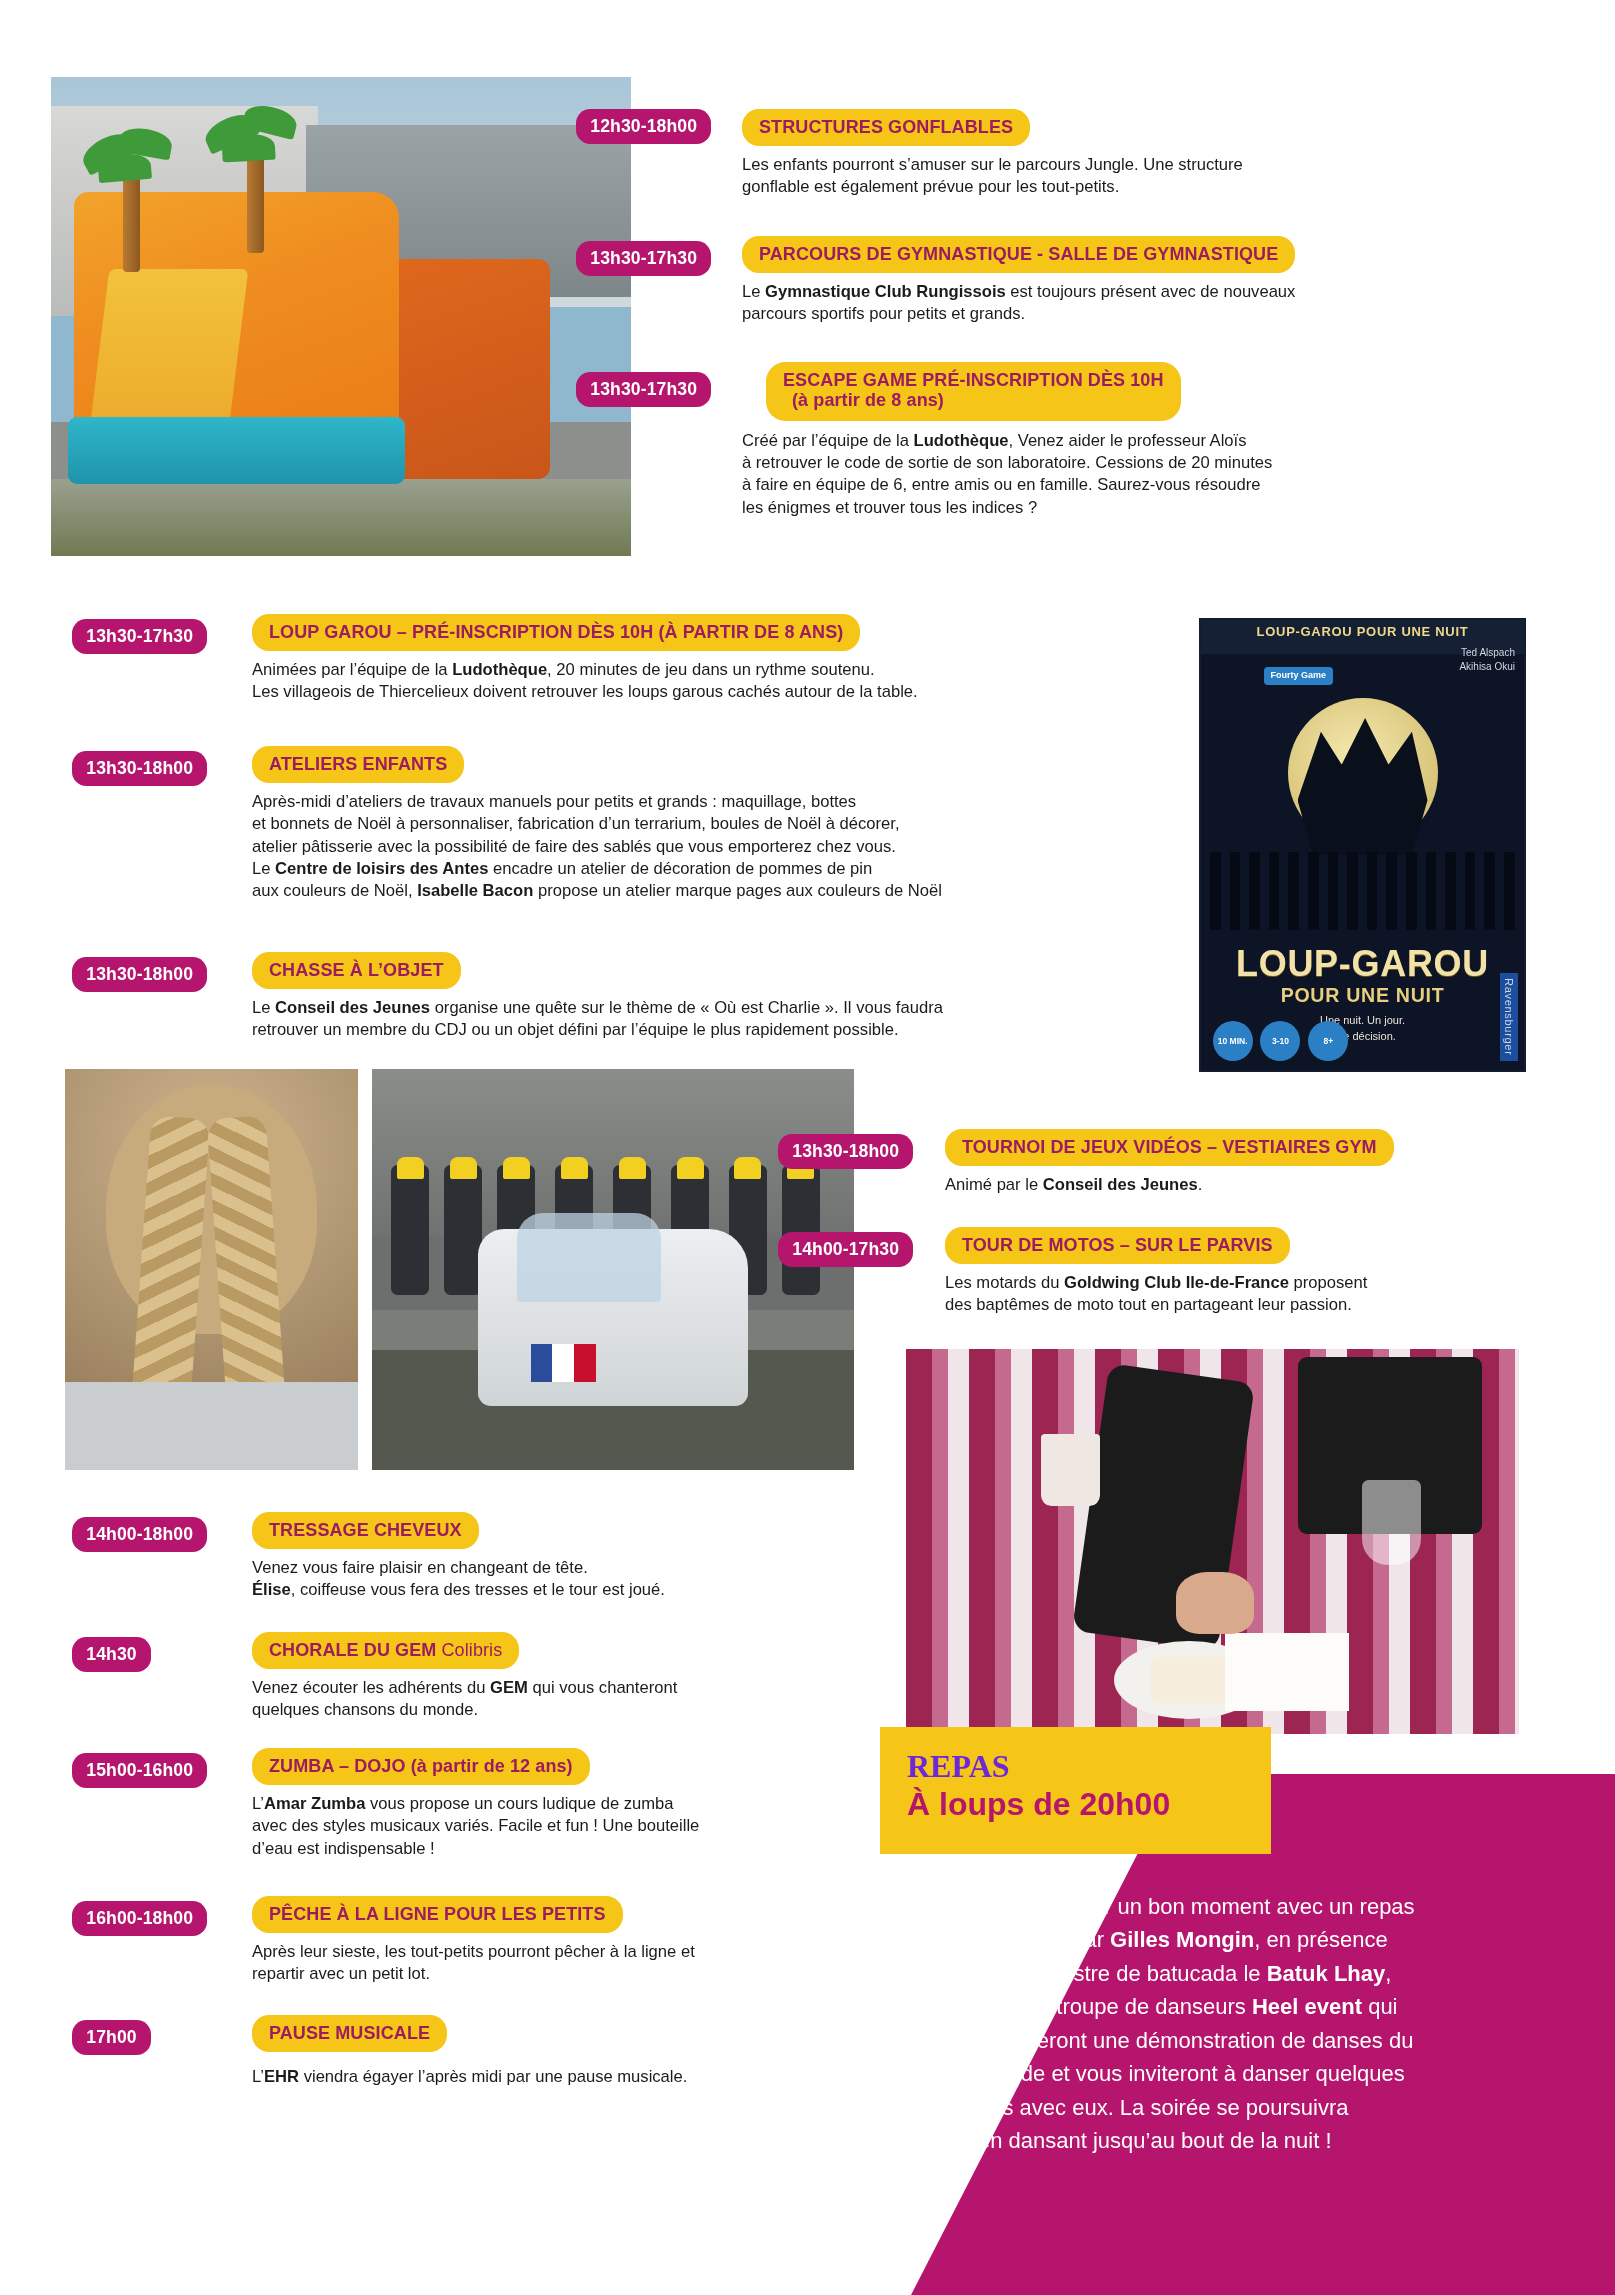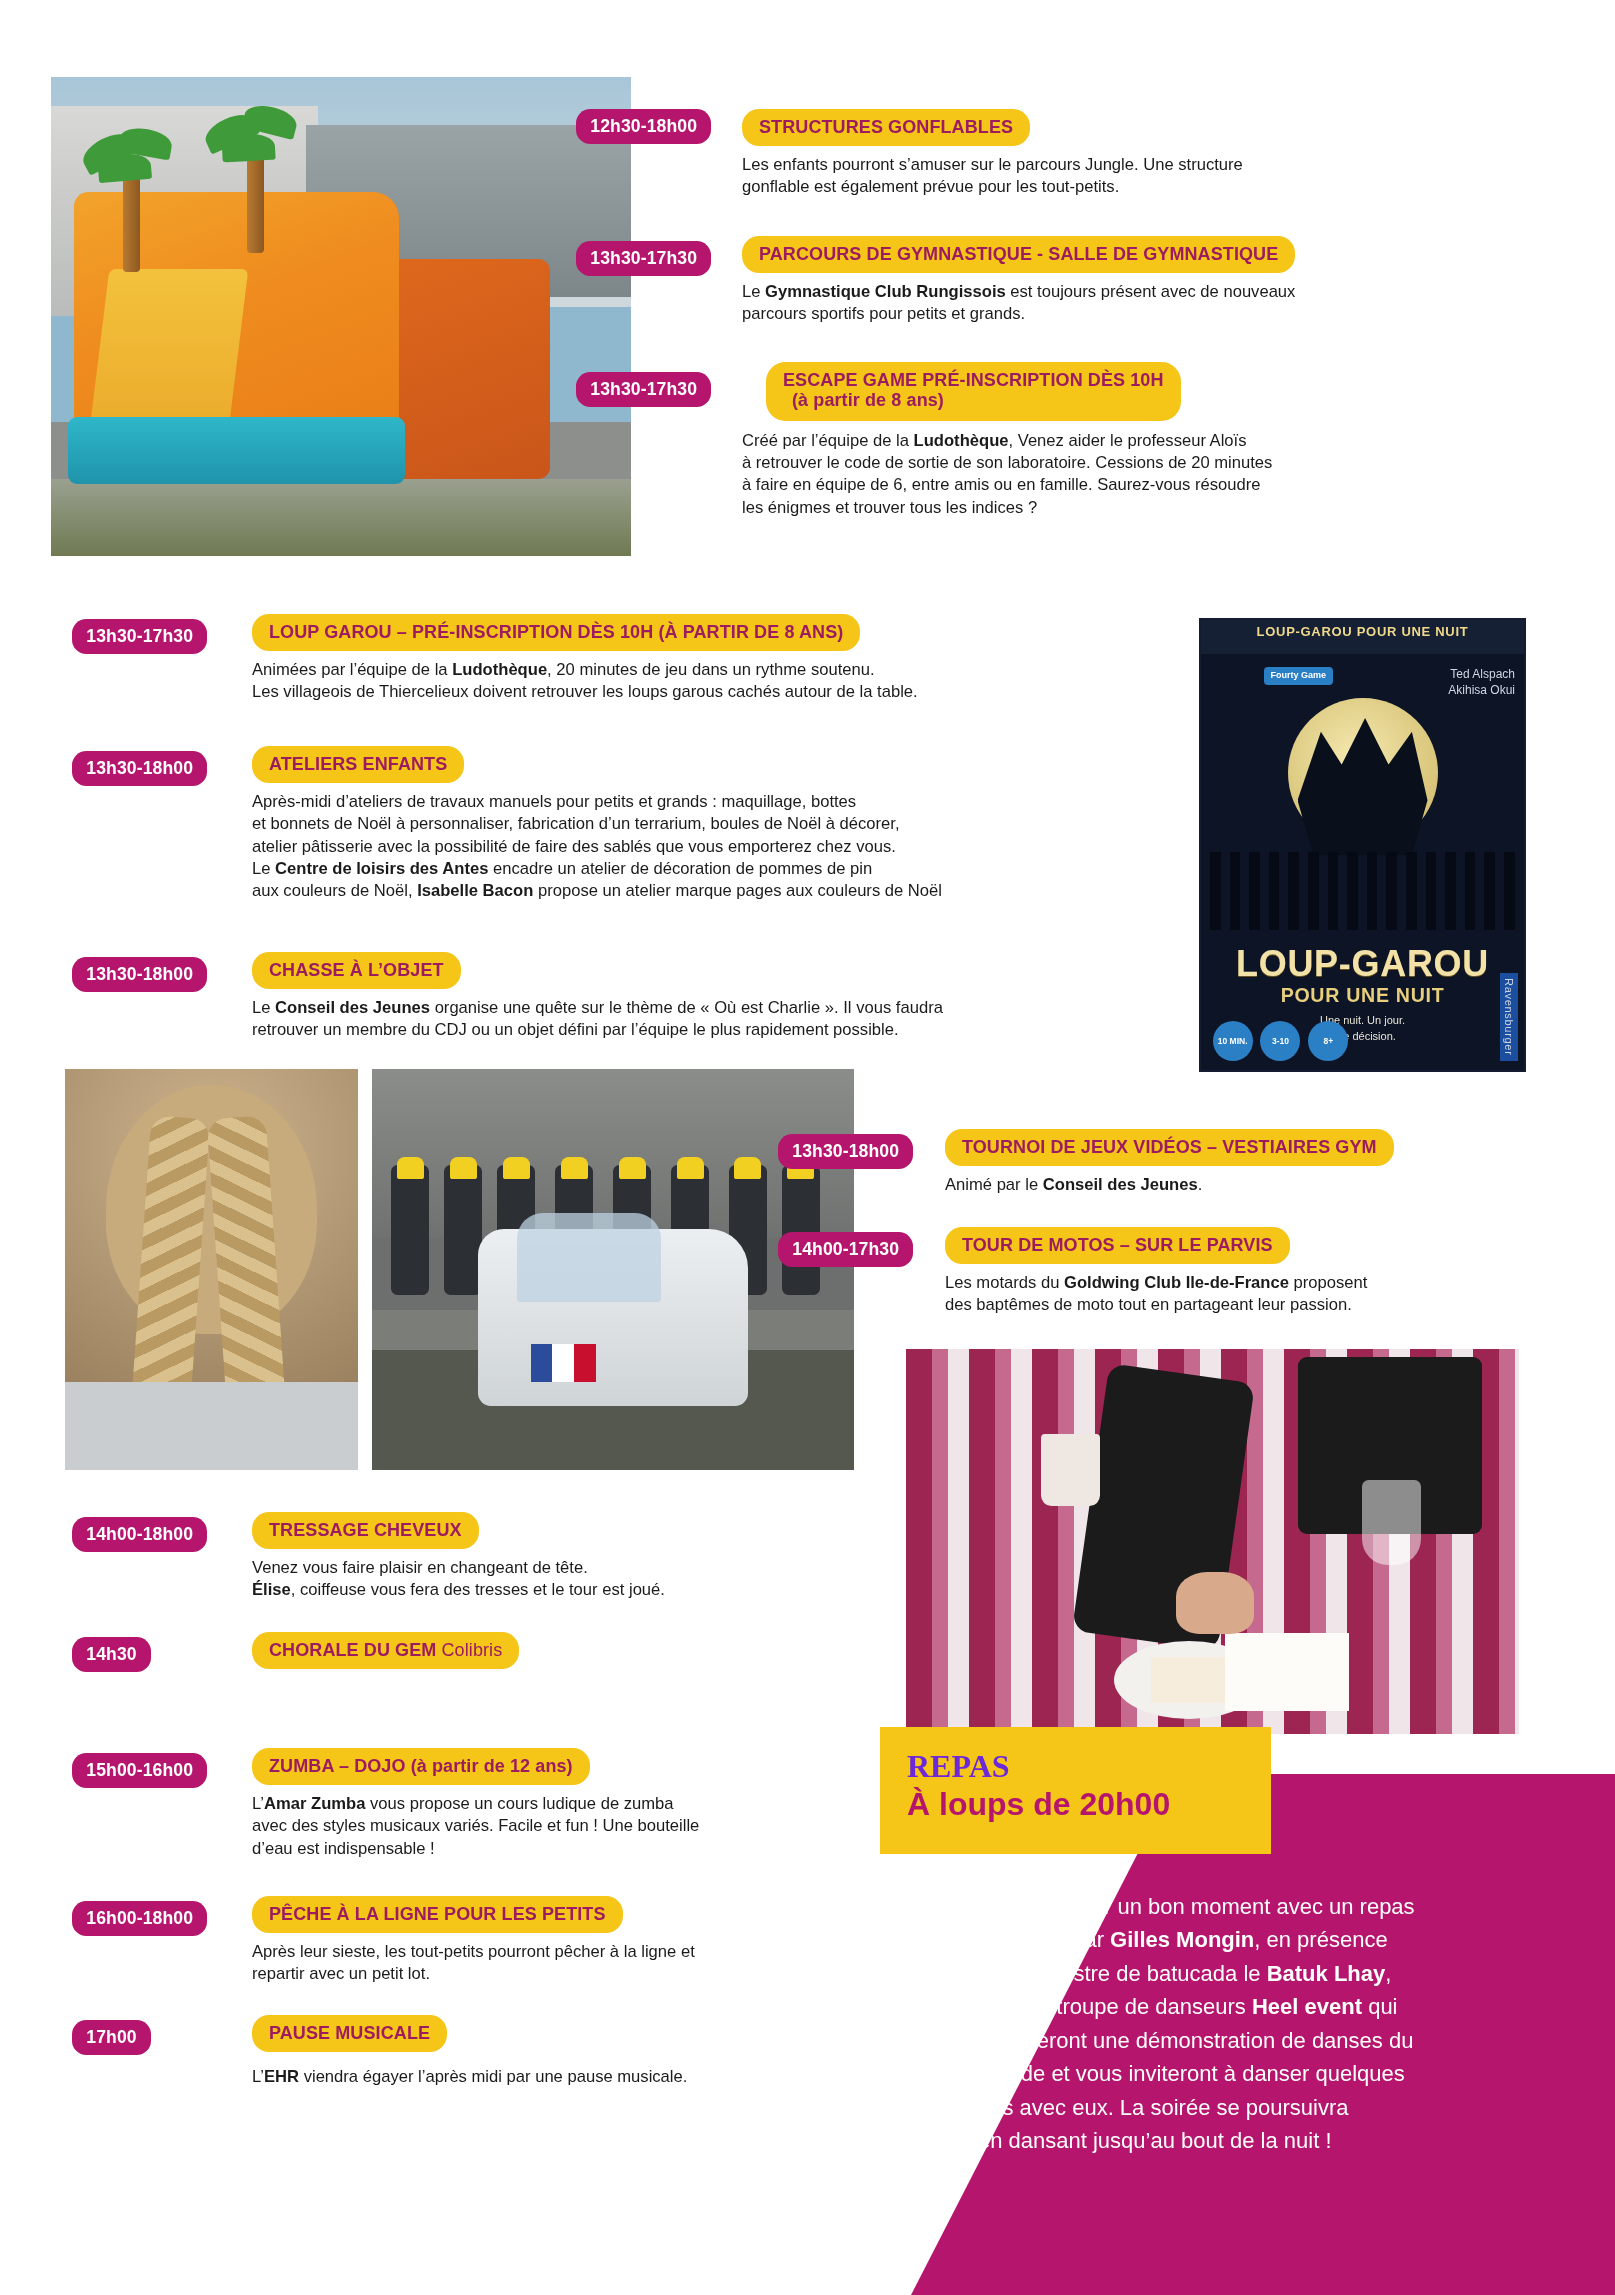--- a/index.html
+++ b/index.html
@@ -218,21 +218,21 @@
     position:absolute; left:0; bottom:63px; width:100%;
     text-align:center; color:#e8cf7d; font-size:19.6px; font-weight:bold; letter-spacing:0.7px;
   }
   #lg-lines {
     position:absolute; left:0; bottom:26px; width:100%;
     text-align:center; color:#e9e4d6; font-size:11px; line-height:1.4;
   }
   #lg-badges { position:absolute; left:11.7px; bottom:9px; display:flex; gap:7.8px; }
   .lg-badge { width:40px; height:40px; border-radius:50%; background:#2b7fc4; color:#fff; font-size:8.5px; font-weight:bold; display:flex; align-items:center; justify-content:center; text-align:center; line-height:1.05; }
   #lg-brand { position:absolute; right:6.5px; bottom:9px; writing-mode: vertical-rl; color:#cfd6e2; font-size:11px; letter-spacing:0.7px; background:#1c4ea0; padding:5.2px 2.6px; }
-  #lg-credits { position:absolute; right:9px; top:46px; color:#cfd6e2; font-size:12px; text-align:right; line-height:1.35; }
+  #lg-credits { position:absolute; right:9px; top:26px; color:#cfd6e2; font-size:10px; text-align:right; line-height:1.35; }
   #lg-logo { position:absolute; left:63px; top:47px; background:#2b7fc4; color:#fff; font-size:9px; font-weight:bold; padding:3.9px 6.5px; border-radius:3.9px; text-align:center; line-height:1.1;}
 
   
   .block { position: absolute; padding-left: 12px; }
 </style>
 </head>
 <body>
 
 <div class="photo" id="gonflable-photo">
   <div class="sky"></div>
@@ -428,20 +428,24 @@
     <span>Venez vous faire plaisir en changeant de tête.</span><br>
     <b>Élise</b><span>, coiffeuse vous fera des tresses et le tour est joué.</span>
   </div>
 </div>
 
 <div class="block" style="left:60px; top:1637px;">
   <span class="time-pill">14h30</span>
 </div>
 <div class="block" style="left:240px; top:1632px; width:606px;">
   <span class="title-pill"><span>CHORALE DU GEM </span><span style="font-weight:normal;">Colibris</span></span>
+  <div class="desc">
+    <span>Venez écouter les adhérents du </span><b>GEM</b><span> qui vous chanteront</span><br>
+    <span>quelques chansons du monde.</span>
+  </div>
 </div>
 
 <div class="block" style="left:60px; top:1753px;">
   <span class="time-pill">15h00-16h00</span>
 </div>
 <div class="block" style="left:240px; top:1748px; width:606px;">
   <span class="title-pill">ZUMBA – DOJO (à partir de 12 ans)</span>
   <div class="desc">
     <span>L’</span><b>Amar Zumba</b><span> vous propose un cours ludique de zumba</span><br>
     <span>avec des styles musicaux variés. Facile et fun ! Une bouteille</span><br>

